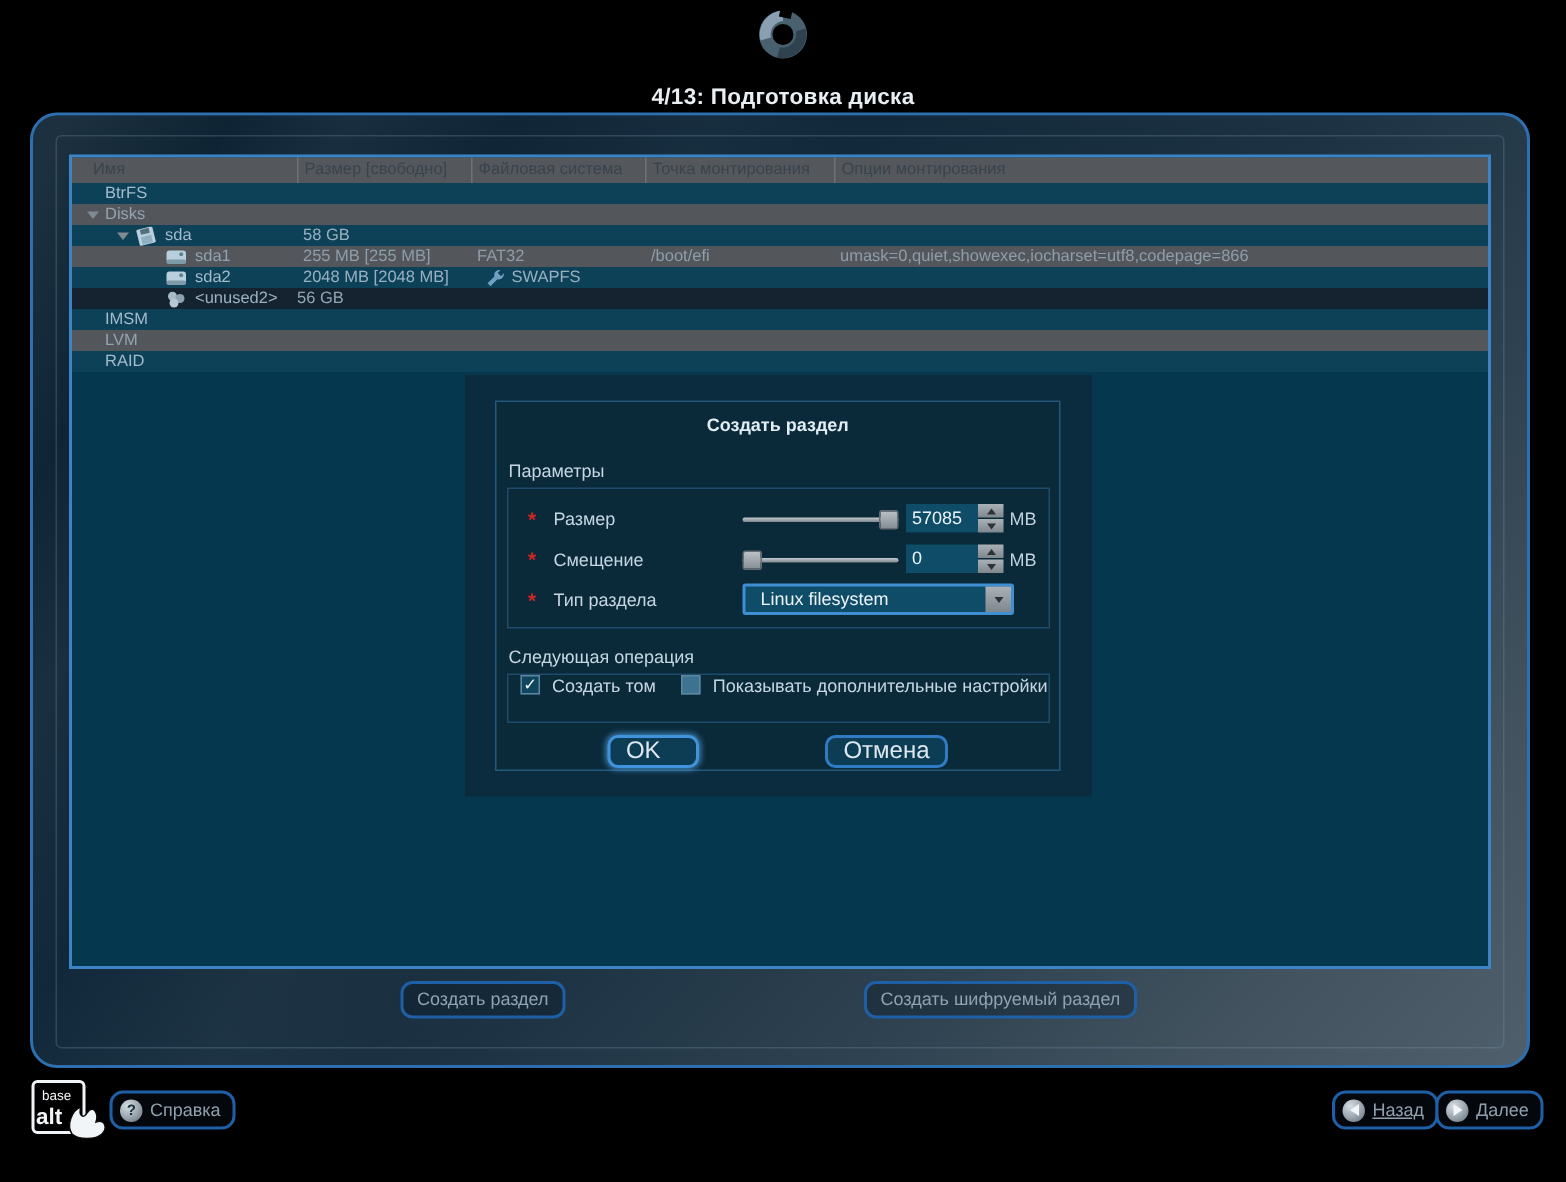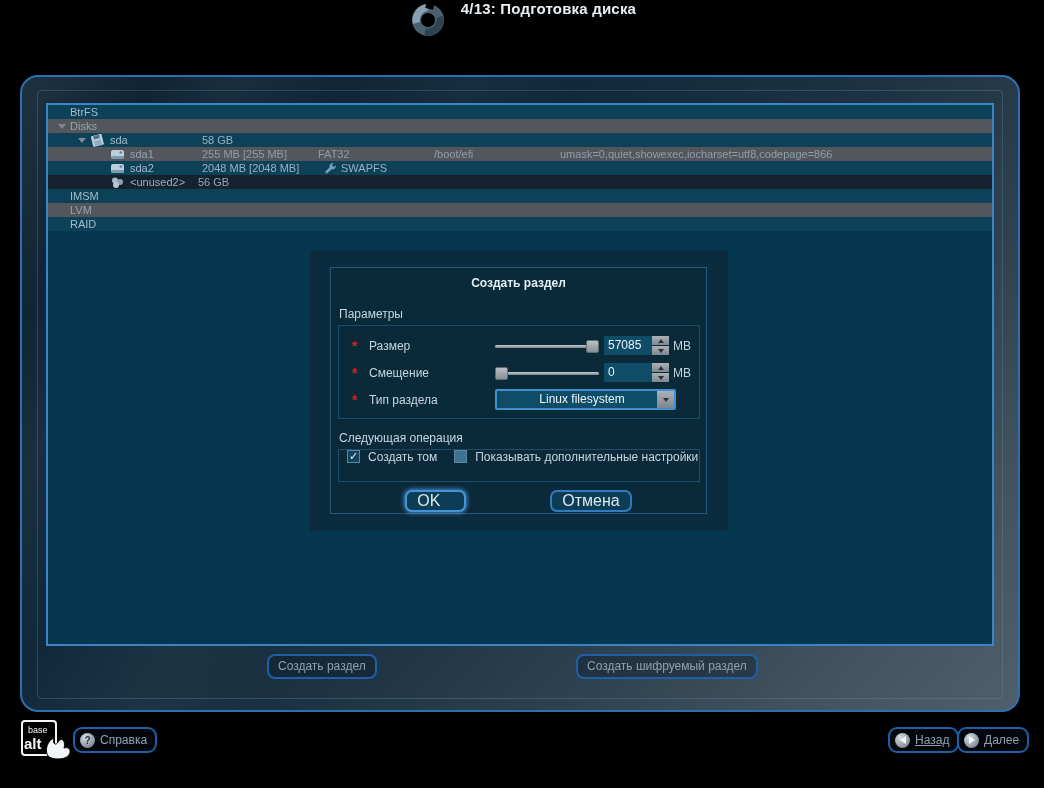--- a/index.html
+++ b/index.html
@@ -2,21 +2,21 @@
 <html><head>
 <meta charset="utf-8">
 <style>
   * { margin:0; padding:0; box-sizing:border-box; }
   html,body { width:1044px; height:788px; background:#000; overflow:hidden;
     font-family:"Liberation Sans","DejaVu Sans",sans-serif; }
   body { position:relative; }
 
   
   .top-header { position:absolute; top:0; left:0; width:1044px; height:75px;
-    display:flex; align-items:flex-start; justify-content:center; gap:13px; }
+    display:flex; align-items:center; justify-content:center; gap:13px;flex-direction:column; }
   .swirl { width:40px; height:40px; }
   .step-title { color:#e9eef3; font-size:15px; font-weight:bold; letter-spacing:.2px; }
 
   
   .window { position:absolute; left:20px; top:75px; width:1000px; height:637px;
     border:2px solid #2e6fb0; border-radius:18px;
     background:
       linear-gradient(118deg, rgba(150,170,185,.10) 2%, rgba(150,170,185,0) 10%, rgba(150,170,185,.07) 16%, rgba(150,170,185,0) 24%, rgba(150,170,185,.05) 34%, rgba(150,170,185,0) 42%),
       linear-gradient(133deg, #0e2231 0%, #11283a 34%, #1d3343 55%, #2f4251 72%, #42535f 86%, #4f5f6b 100%);
     overflow:hidden; }
@@ -65,21 +65,21 @@
   .spinbox { margin-left:5px; width:48px; height:19px; background:#0e4c68;
     color:#ecf4f9; padding-left:4px; line-height:19px; }
   .spinbtns { width:17px; height:19px; display:flex; flex-direction:column; gap:1px; }
   .spinbtns .sb { flex:1; background:linear-gradient(#aab1b7,#7f878e);
     display:flex; align-items:center; justify-content:center; }
   .tri-up { width:0; height:0; border-left:3px solid transparent; border-right:3px solid transparent; border-bottom:4px solid #2c3238; }
   .tri-dn { width:0; height:0; border-left:3px solid transparent; border-right:3px solid transparent; border-top:4px solid #2c3238; }
   .unit { margin-left:4px; color:#c3d3de; }
   .dropdown { width:181px; height:21px; border:2px solid #3f8fd2; border-radius:2px;
     background:#0e4c68; display:flex; align-items:center; }
-  .dropdown .dd-text { flex:1; padding-left:10px; color:#ecf4f9; line-height:17px;text-align:center; }
+  .dropdown .dd-text { flex:1; padding-left:10px; color:#ecf4f9; line-height:17px; }
   .dropdown .dd-btn { width:17px; height:17px; background:linear-gradient(#aab1b7,#7f878e);
     display:flex; align-items:center; justify-content:center; }
   .fs-ops { height:33px; display:flex; }
   .checkbox { width:13px; height:13px; border:1px solid #5d87a0; background:#3d7290;
     display:inline-flex; align-items:center; justify-content:center;
     color:#eef5f9; font-size:11px; font-weight:bold; margin:0 8px 0 8px; }
   .checkbox.checked { background:#10455e; }
   .checkbox.checked::after { content:"✓"; }
   .cb2 { margin-left:17px; }
   .btn-row { display:flex; justify-content:center; gap:84px; margin-top:8px; }
@@ -121,20 +121,27 @@
     <circle cx="20" cy="20" r="7" fill="#000"></circle>
     <rect x="18" y="1" width="8" height="8" fill="#000" transform="rotate(12 22 5)"></rect>
   </svg>
   <div class="step-title">4/13: Подготовка диска</div>
 </div>
 
 <div class="window">
   <div class="inner-panel"></div>
 
   <div class="table-box">
+    <div class="thead">
+      <div class="th c1">Имя</div>
+      <div class="th c2">Размер [свободно]</div>
+      <div class="th c3">Файловая система</div>
+      <div class="th c4">Точка монтирования</div>
+      <div class="th c5">Опции монтирования</div>
+    </div>
 
     <div class="trow teal">
       <div class="cell c1">
           <span class="name-pad0">BtrFS</span>
         </div>
       <div class="cell c2 val"></div>
         <div class="cell c3 val"></div>
         <div class="cell c4 val"></div>
         <div class="cell c5 val"></div>
     </div>

